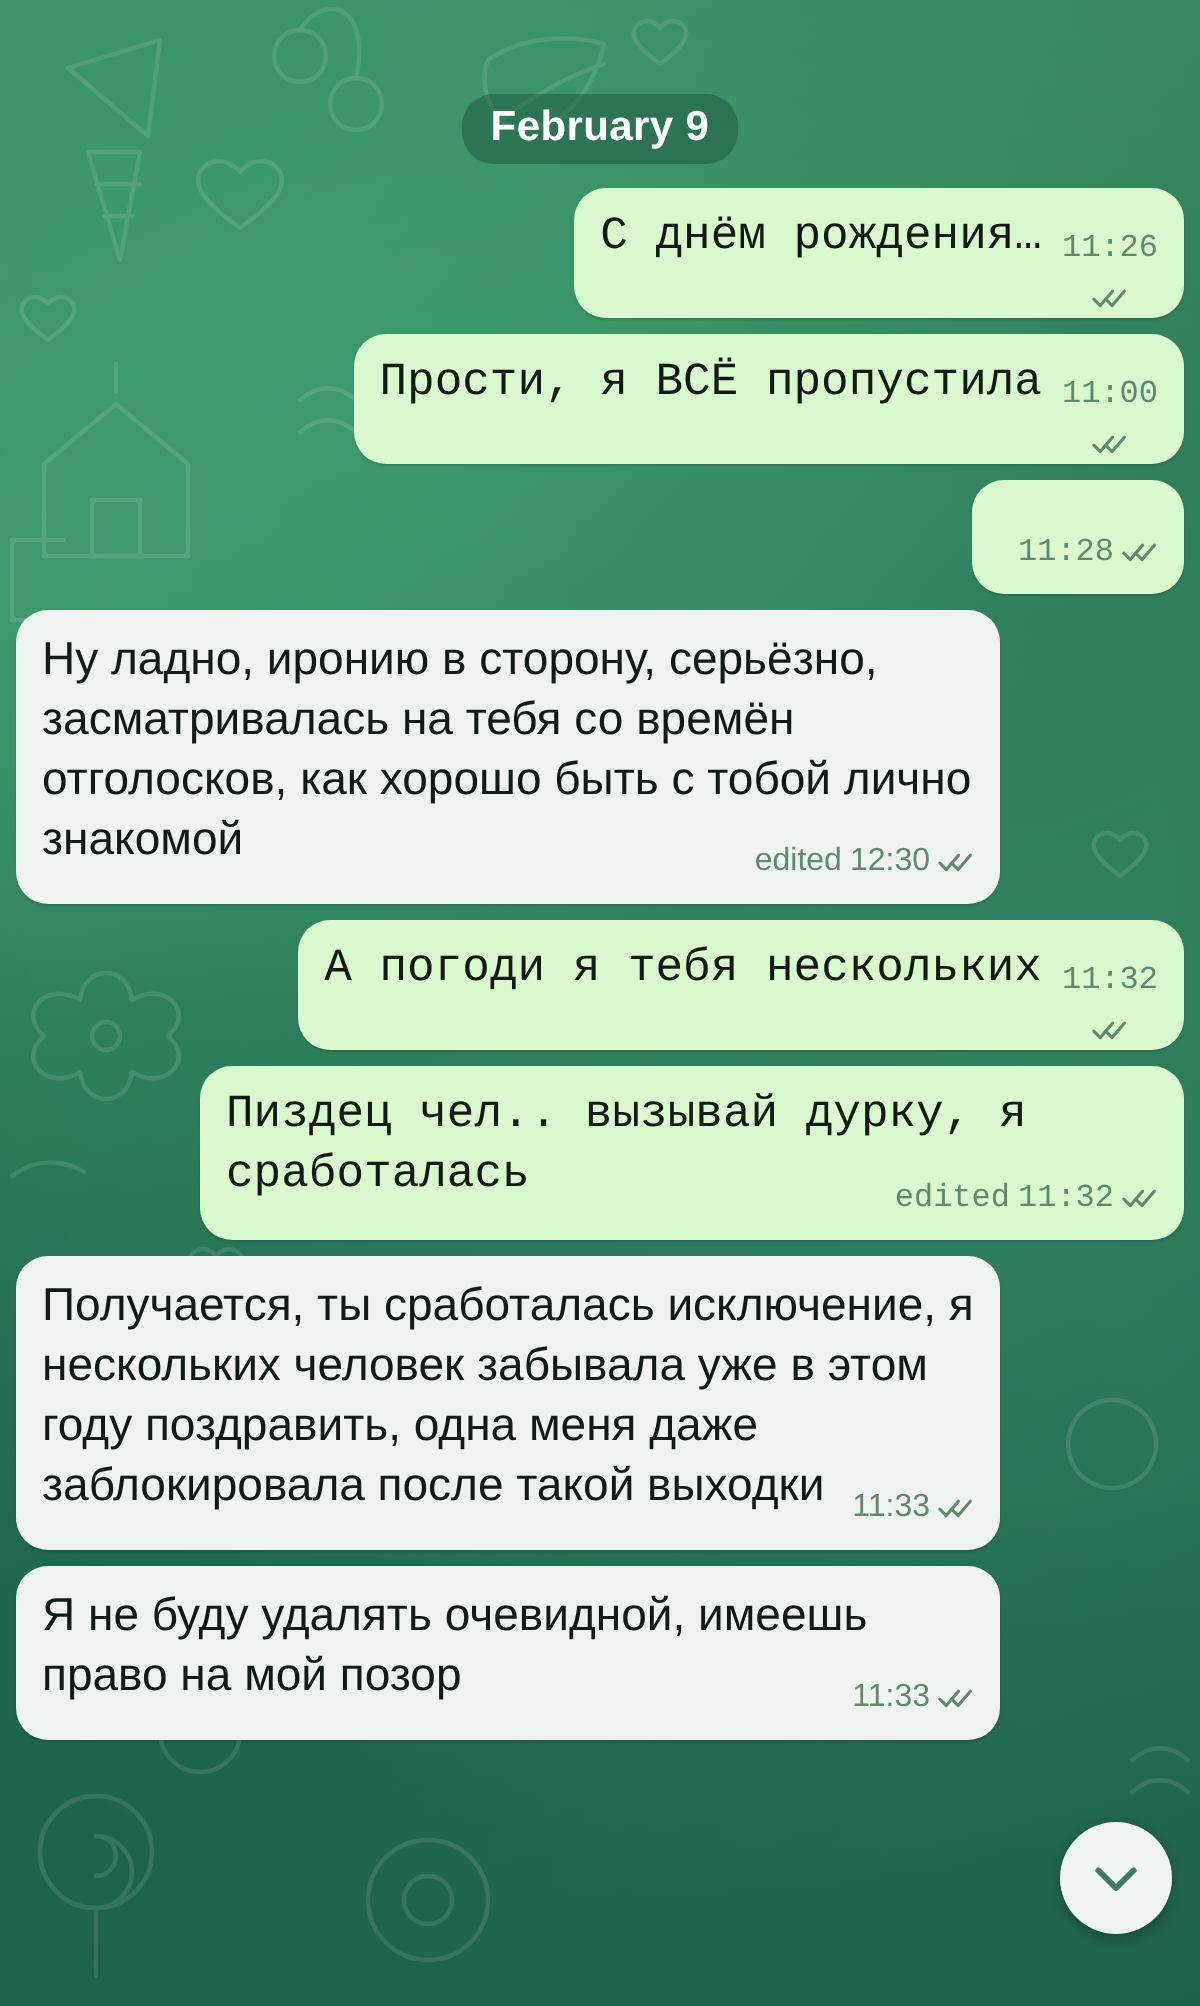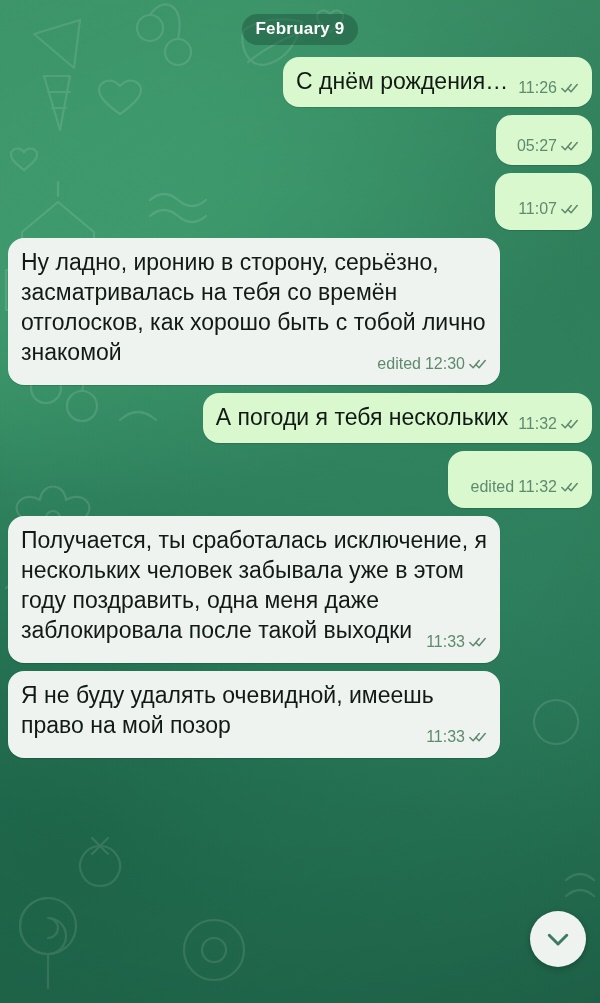--- a/index.html
+++ b/index.html
@@ -55,46 +55,47 @@
   }
 
   .date-wrap {
     display: flex;
     justify-content: center;
     margin-bottom: 4px;
   }
   .date-pill {
     background: rgba(24, 78, 58, 0.45);
     color: #ffffff;
-    font-size: 17px;
+    font-size: 21px;
     font-weight: bold;
     letter-spacing: 0.2px;
     padding: 5px 14px 6px 14px;
     border-radius: 16px;
+    margin-top: 33px;
   }
 
   .row {
     display: flex;
     width: 100%;
   }
   .row.out { justify-content: flex-end; }
   .row.in  { justify-content: flex-start; }
 
   .bubble {
     position: relative;
     max-width: 492px;
     border-radius: 16px;
     padding: 9px 13px 8px 13px;
     box-sizing: border-box;
     box-shadow: 0 1px 1px rgba(0,0,0,0.14);
     font-size: 23px;
     line-height: 30px;
     color: #111a14;
   }
-  .bubble.out { background: #d9f8ce; }
+  .bubble.out { background: #d9f8ce; font-family: Liberation Mono, monospace; }
   .bubble.in  { background: #eef3ef; }
 
   .bubble .text {
     white-space: pre-wrap;
     word-wrap: break-word;
     padding-right: 2px;
   }
 
   
   .meta {
@@ -116,20 +117,21 @@
   }
   .meta .ticks svg { display: block; }
 
   .bubble.inline-meta .text { display: inline; }
   .bubble.inline-meta .meta {
     float: none;
     margin: 0 0 0 8px;
     vertical-align: baseline;
     position: relative;
     top: 4px;
+    flex-direction: column;
   }
 
   
   #scroll-down {
     position: absolute;
     right: 14px;
     bottom: 36px;
     width: 56px;
     height: 56px;
     border-radius: 50%;
@@ -220,33 +222,33 @@
             <span>11:26</span>
             <span class="ticks">
               <svg width="18" height="12" viewBox="0 0 20 12">
                 <path d="M1 6.6 L4.6 10.2 L11.4 2.2" fill="none" stroke="#5f8a6e" stroke-width="1.7" stroke-linecap="round" stroke-linejoin="round"></path>
                 <path d="M7.6 6.6 L11.2 10.2 L18 2.2" fill="none" stroke="#5f8a6e" stroke-width="1.7" stroke-linecap="round" stroke-linejoin="round"></path>
               </svg>
             </span>
           </span></div>
       </div>
       <div class="row out">
-        <div class="bubble out clearfix inline-meta"><span class="meta">
-            <span>05:27</span>
+        <div class="bubble out clearfix inline-meta"><span class="text">Прости, я ВСЁ пропустила</span><span class="meta">
+            <span>11:00</span>
             <span class="ticks">
               <svg width="18" height="12" viewBox="0 0 20 12">
                 <path d="M1 6.6 L4.6 10.2 L11.4 2.2" fill="none" stroke="#5f8a6e" stroke-width="1.7" stroke-linecap="round" stroke-linejoin="round"></path>
                 <path d="M7.6 6.6 L11.2 10.2 L18 2.2" fill="none" stroke="#5f8a6e" stroke-width="1.7" stroke-linecap="round" stroke-linejoin="round"></path>
               </svg>
             </span>
           </span></div>
       </div>
       <div class="row out">
         <div class="bubble out clearfix"><span class="meta">
-            <span>11:07</span>
+            <span>11:28</span>
             <span class="ticks">
               <svg width="18" height="12" viewBox="0 0 20 12">
                 <path d="M1 6.6 L4.6 10.2 L11.4 2.2" fill="none" stroke="#5f8a6e" stroke-width="1.7" stroke-linecap="round" stroke-linejoin="round"></path>
                 <path d="M7.6 6.6 L11.2 10.2 L18 2.2" fill="none" stroke="#5f8a6e" stroke-width="1.7" stroke-linecap="round" stroke-linejoin="round"></path>
               </svg>
             </span>
           </span></div>
       </div>
       <div class="row in">
         <div class="bubble in clearfix"><span class="text">Ну ладно, иронию в сторону, серьёзно, засматривалась на тебя со времён отголосков, как хорошо быть с тобой лично знакомой</span><span class="meta">
@@ -265,21 +267,21 @@
             <span>11:32</span>
             <span class="ticks">
               <svg width="18" height="12" viewBox="0 0 20 12">
                 <path d="M1 6.6 L4.6 10.2 L11.4 2.2" fill="none" stroke="#5f8a6e" stroke-width="1.7" stroke-linecap="round" stroke-linejoin="round"></path>
                 <path d="M7.6 6.6 L11.2 10.2 L18 2.2" fill="none" stroke="#5f8a6e" stroke-width="1.7" stroke-linecap="round" stroke-linejoin="round"></path>
               </svg>
             </span>
           </span></div>
       </div>
       <div class="row out">
-        <div class="bubble out clearfix"><span class="meta">
+        <div class="bubble out clearfix"><span class="text">Пиздец чел.. вызывай дурку, я сработалась</span><span class="meta">
             <span class="edited">edited</span>
             <span>11:32</span>
             <span class="ticks">
               <svg width="18" height="12" viewBox="0 0 20 12">
                 <path d="M1 6.6 L4.6 10.2 L11.4 2.2" fill="none" stroke="#5f8a6e" stroke-width="1.7" stroke-linecap="round" stroke-linejoin="round"></path>
                 <path d="M7.6 6.6 L11.2 10.2 L18 2.2" fill="none" stroke="#5f8a6e" stroke-width="1.7" stroke-linecap="round" stroke-linejoin="round"></path>
               </svg>
             </span>
           </span></div>
       </div>

